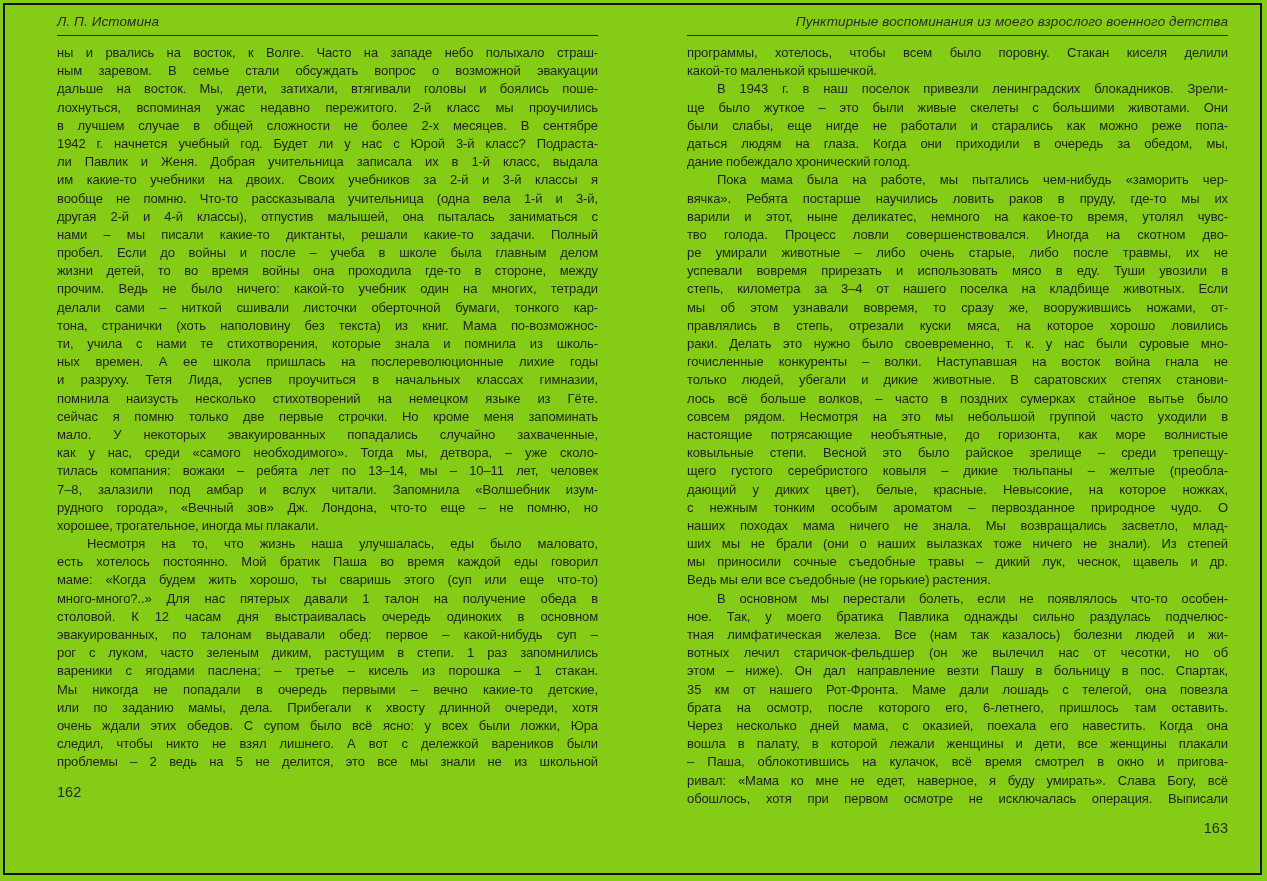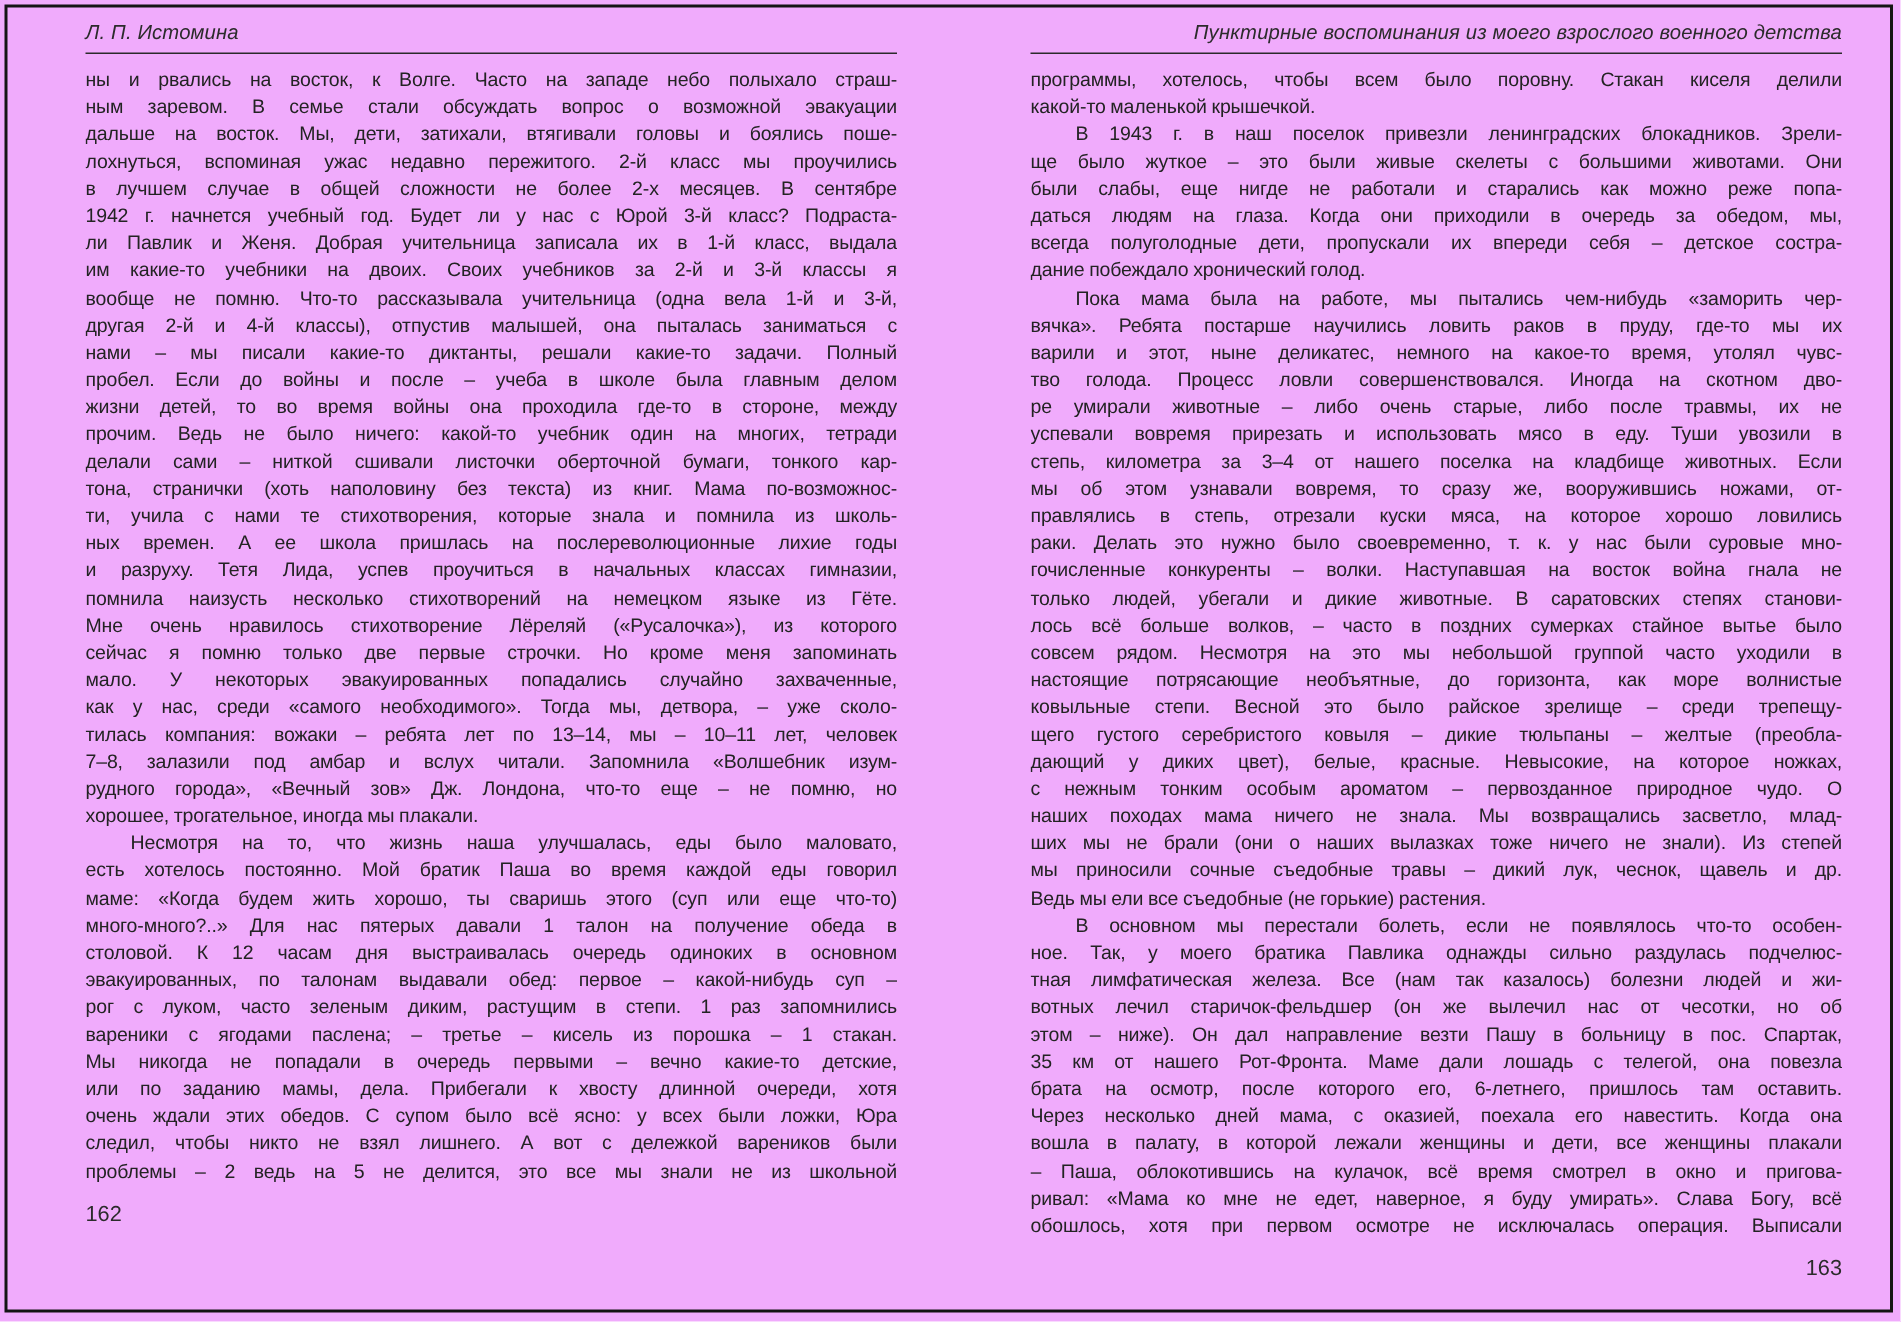--- a/index.html
+++ b/index.html
@@ -4,21 +4,21 @@
 <style>
   html, body {
     margin: 0;
     padding: 0;
     background: #ffffff;
   }
   .spread {
     position: relative;
     width: 1267px;
     height: 881px;
-    background: #f0abfc;
+    background: #84cc16;
     font-family: "Liberation Sans", sans-serif;
     color: #262626;
     overflow: hidden;
   }
   .scan-border {
     position: absolute;
     left: 3px;
     top: 3px;
     width: 1259px;
     height: 872px;
@@ -97,21 +97,20 @@
         <div class="line">нами – мы писали какие-то диктанты, решали какие-то задачи. Полный</div>
         <div class="line">пробел. Если до войны и после – учеба в школе была главным делом</div>
         <div class="line">жизни детей, то во время войны она проходила где-то в стороне, между</div>
         <div class="line">прочим. Ведь не было ничего: какой-то учебник один на многих, тетради</div>
         <div class="line">делали сами – ниткой сшивали листочки оберточной бумаги, тонкого кар-</div>
         <div class="line">тона, странички (хоть наполовину без текста) из книг. Мама по-возможнос-</div>
         <div class="line">ти, учила с нами те стихотворения, которые знала и помнила из школь-</div>
         <div class="line">ных времен. А ее школа пришлась на послереволюционные лихие годы</div>
         <div class="line">и разруху. Тетя Лида, успев проучиться в начальных классах гимназии,</div>
         <div class="line">помнила наизусть несколько стихотворений на немецком языке из Гёте.</div>
-        <div class="line">Мне очень нравилось стихотворение Лёреляй («Русалочка»), из которого</div>
         <div class="line">сейчас я помню только две первые строчки. Но кроме меня запоминать</div>
         <div class="line">мало. У некоторых эвакуированных попадались случайно захваченные,</div>
         <div class="line">как у нас, среди «самого необходимого». Тогда мы, детвора, – уже сколо-</div>
         <div class="line">тилась компания: вожаки – ребята лет по 13–14, мы – 10–11 лет, человек</div>
         <div class="line">7–8, залазили под амбар и вслух читали. Запомнила «Волшебник изум-</div>
         <div class="line">рудного города», «Вечный зов» Дж. Лондона, что-то еще – не помню, но</div>
         <div class="line end">хорошее, трогательное, иногда мы плакали.</div>
         <div class="line indent">Несмотря на то, что жизнь наша улучшалась, еды было маловато,</div>
         <div class="line">есть хотелось постоянно. Мой братик Паша во время каждой еды говорил</div>
         <div class="line">маме: «Когда будем жить хорошо, ты сваришь этого (суп или еще что-то)</div>
@@ -131,21 +130,20 @@
 
   <div class="page page-right">
     <div class="running-header">Пунктирные воспоминания из моего взрослого военного детства</div>
     <div class="page-body">
         <div class="line">программы, хотелось, чтобы всем было поровну. Стакан киселя делили</div>
         <div class="line end">какой-то маленькой крышечкой.</div>
         <div class="line indent">В 1943 г. в наш поселок привезли ленинградских блокадников. Зрели-</div>
         <div class="line">ще было жуткое – это были живые скелеты с большими животами. Они</div>
         <div class="line">были слабы, еще нигде не работали и старались как можно реже попа-</div>
         <div class="line">даться людям на глаза. Когда они приходили в очередь за обедом, мы,</div>
-        <div class="line">всегда полуголодные дети, пропускали их впереди себя – детское состра-</div>
         <div class="line end">дание побеждало хронический голод.</div>
         <div class="line indent">Пока мама была на работе, мы пытались чем-нибудь «заморить чер-</div>
         <div class="line">вячка». Ребята постарше научились ловить раков в пруду, где-то мы их</div>
         <div class="line">варили и этот, ныне деликатес, немного на какое-то время, утолял чувс-</div>
         <div class="line">тво голода. Процесс ловли совершенствовался. Иногда на скотном дво-</div>
         <div class="line">ре умирали животные – либо очень старые, либо после травмы, их не</div>
         <div class="line">успевали вовремя прирезать и использовать мясо в еду. Туши увозили в</div>
         <div class="line">степь, километра за 3–4 от нашего поселка на кладбище животных. Если</div>
         <div class="line">мы об этом узнавали вовремя, то сразу же, вооружившись ножами, от-</div>
         <div class="line">правлялись в степь, отрезали куски мяса, на которое хорошо ловились</div>

